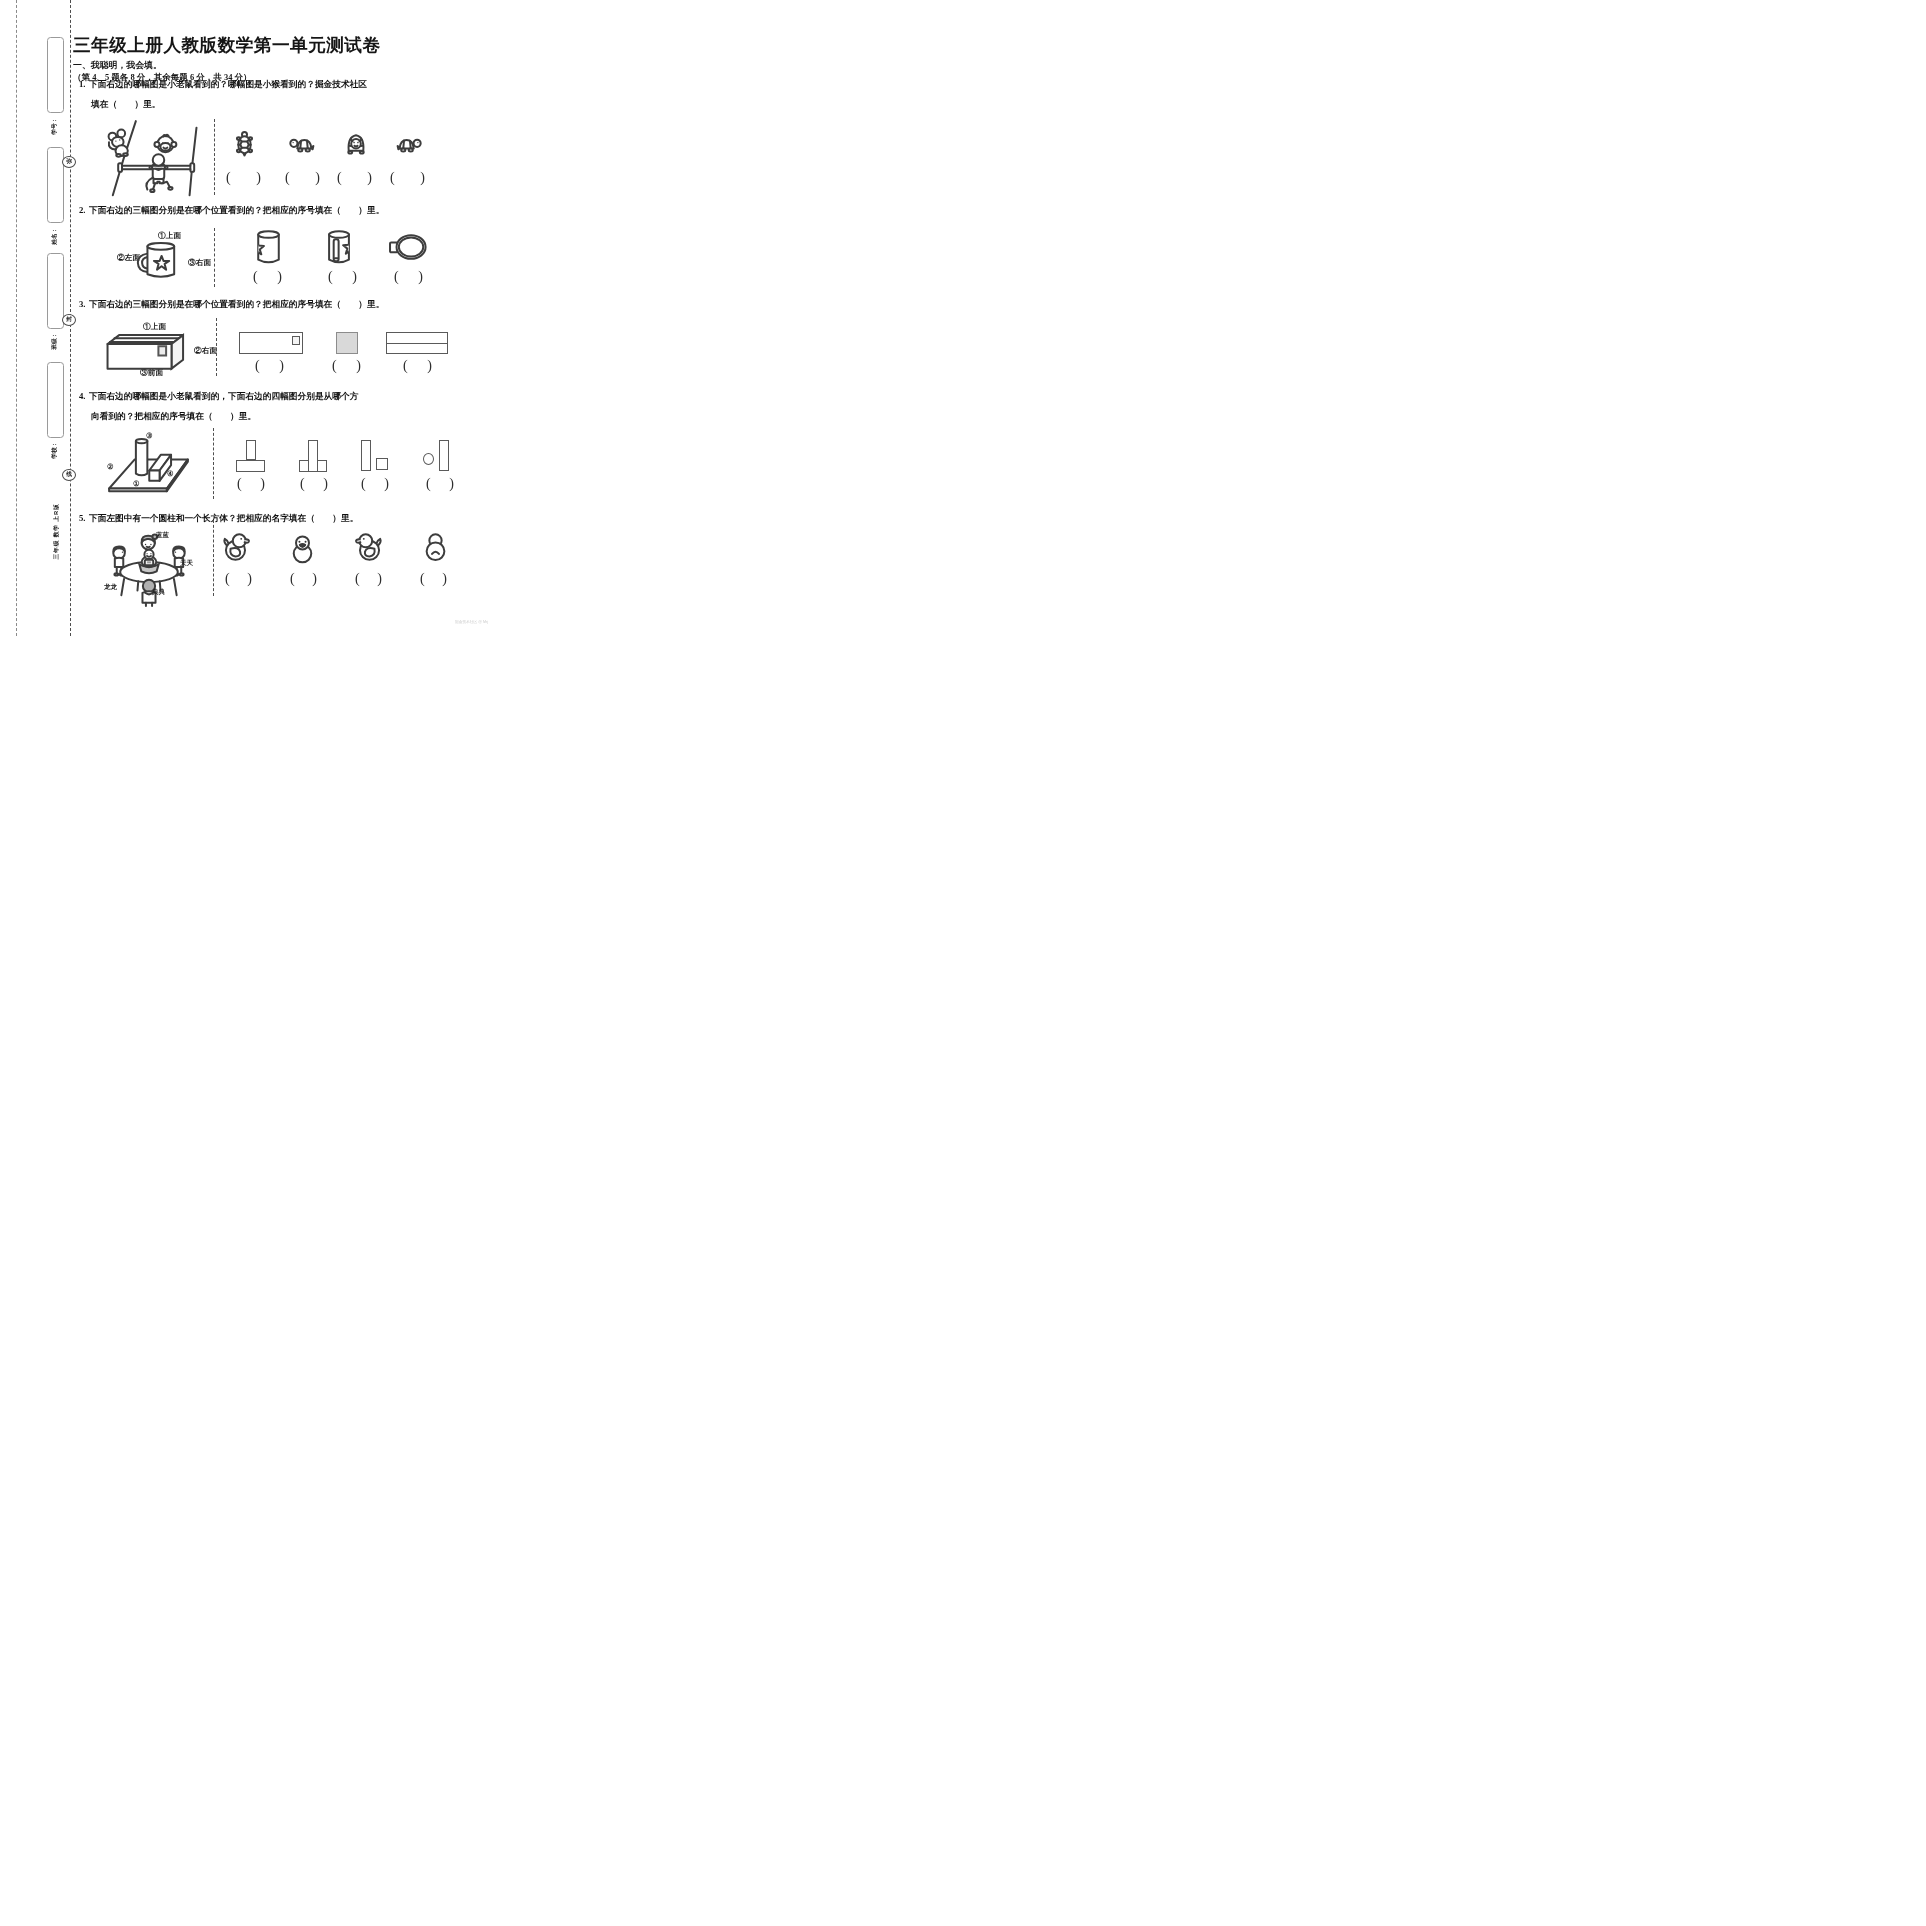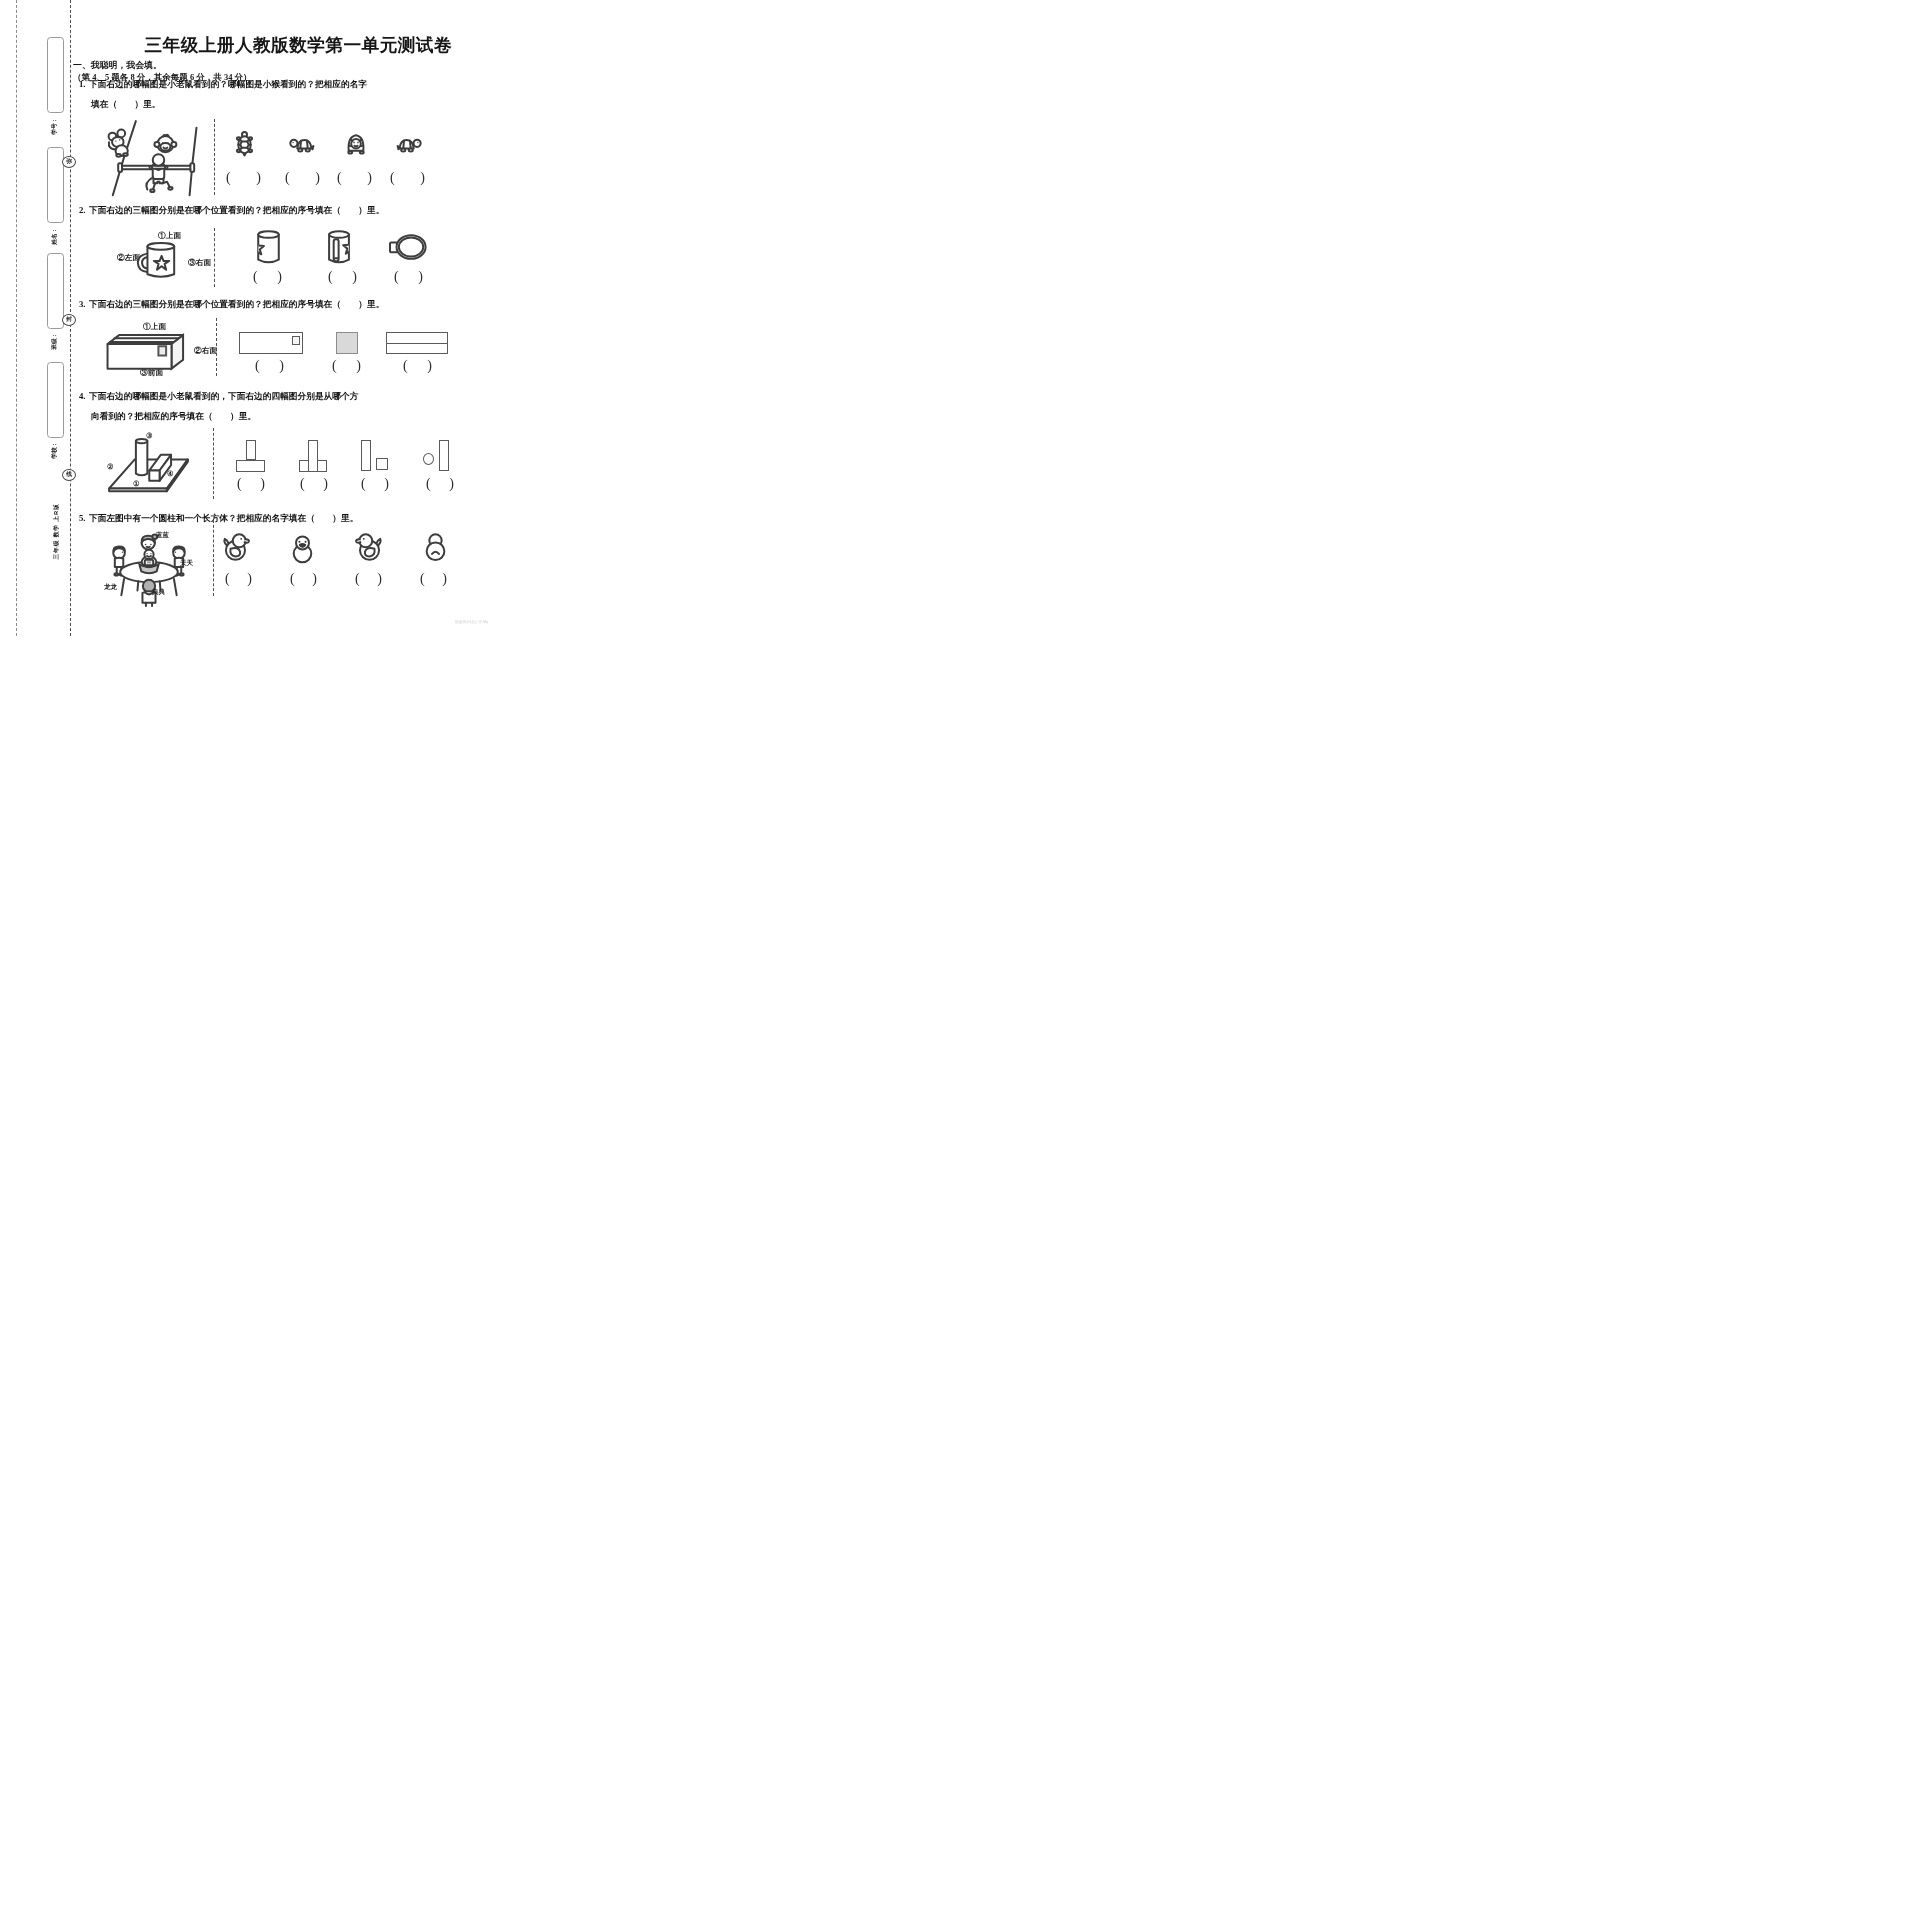--- a/index.html
+++ b/index.html
@@ -11,21 +11,21 @@
   .seal-line{left:70px;border-left:0.8px dashed #4d4d4d;}
   .mbox{position:absolute;left:47px;width:14.6px;border:0.6px solid #9a9a9a;border-radius:3.5px;background:#fff;}
   .mlabel{position:absolute;left:43px;width:23px;height:6.2px;line-height:6.2px;text-align:center;
           font-size:5.8px;font-weight:600;white-space:nowrap;transform:rotate(-90deg);}
   .sealchar{position:absolute;left:62px;width:12.3px;height:10px;border:0.6px solid #4a4a4a;border-radius:50%;
             background:#fff;text-align:center;font-size:5.8px;line-height:9.6px;font-weight:600;z-index:3;}
   .booklabel{position:absolute;left:22.3px;top:528px;width:69px;height:7px;line-height:7px;text-align:center;
              font-size:5.8px;font-weight:700;letter-spacing:0.8px;white-space:nowrap;transform:rotate(-90deg);
              font-family:"Liberation Sans","DejaVu Sans",sans-serif;}
   
-  .title{position:absolute;left:73px;top:33px;width:379px;text-align:right;font-size:17.7px;font-weight:900;
+  .title{position:absolute;left:73px;top:33px;width:379px;text-align:left;font-size:17.7px;font-weight:900;
          font-family:"Liberation Sans","DejaVu Sans",sans-serif;letter-spacing:0.4px;white-space:nowrap;}
   .secthead{position:absolute;left:73px;top:59px;display:flex;align-items:baseline;white-space:nowrap;flex-direction:column;}
   .secthead .b{font-size:8.9px;font-weight:800;font-family:"Liberation Sans","DejaVu Sans",sans-serif;}
   .secthead .n{font-size:8.5px;font-weight:600;}
   .qline{position:absolute;display:flex;gap:3.5px;font-size:8.7px;font-weight:600;white-space:nowrap;color:#101010;}
   .flabel{position:absolute;font-size:7.7px;font-weight:600;white-space:nowrap;color:#1c1c1c;padding-left:9px;}
   .kidname{position:absolute;font-size:6.5px;font-weight:700;white-space:nowrap;color:#222;}
   .numlab{position:absolute;font-size:7.3px;font-weight:600;color:#1c1c1c;}
   
   .vsep{position:absolute;width:0;border-left:0.8px dashed #4f4f4f;}
@@ -70,21 +70,21 @@
   <div class="booklabel">三年级 数学 上R版</div>
 
   <div class="title">三年级上册人教版数学第一单元测试卷</div>
   <div class="secthead">
     <span class="b">一、我聪明，我会填。</span>
     <span class="n">（第 4、5 题各 8 分，其余每题 6 分，共 34 分）</span>
   </div>
 
   <div class="qline" style="left:79px;top:79px;">
     <span>1.</span>
-    <span>下面右边的哪幅图是小老鼠看到的？哪幅图是小猴看到的？把相应的名字</span>
+    <span>下面右边的哪幅图是小老鼠看到的？哪幅图是小猴看到的？掘金技术社区</span>
   </div>
   <div class="qline" style="left:91px;top:99px;">
     <span>填在（　　）里。</span>
   </div>
 
   <svg style="left:96px;top:120px;" width="115" height="76" viewBox="0 0 298 198">
     <path class="ln" d="M103,3 Q70,100 43,196"></path>
     <path class="ln" d="M261,20 Q250,108 243,196"></path>
     <rect class="lw" x="57" y="113" width="10" height="22" rx="4"></rect>
     <rect class="lw" x="245" y="113" width="10" height="22" rx="4"></rect>

